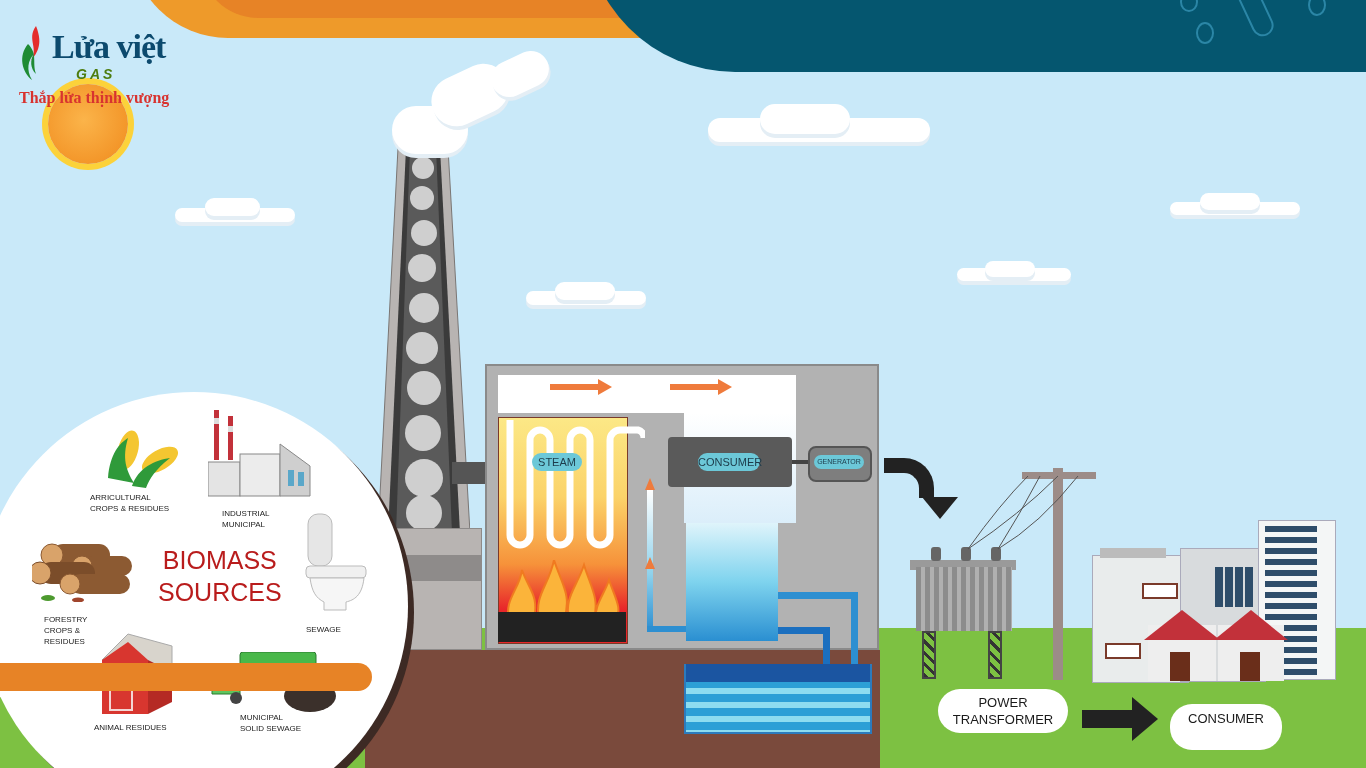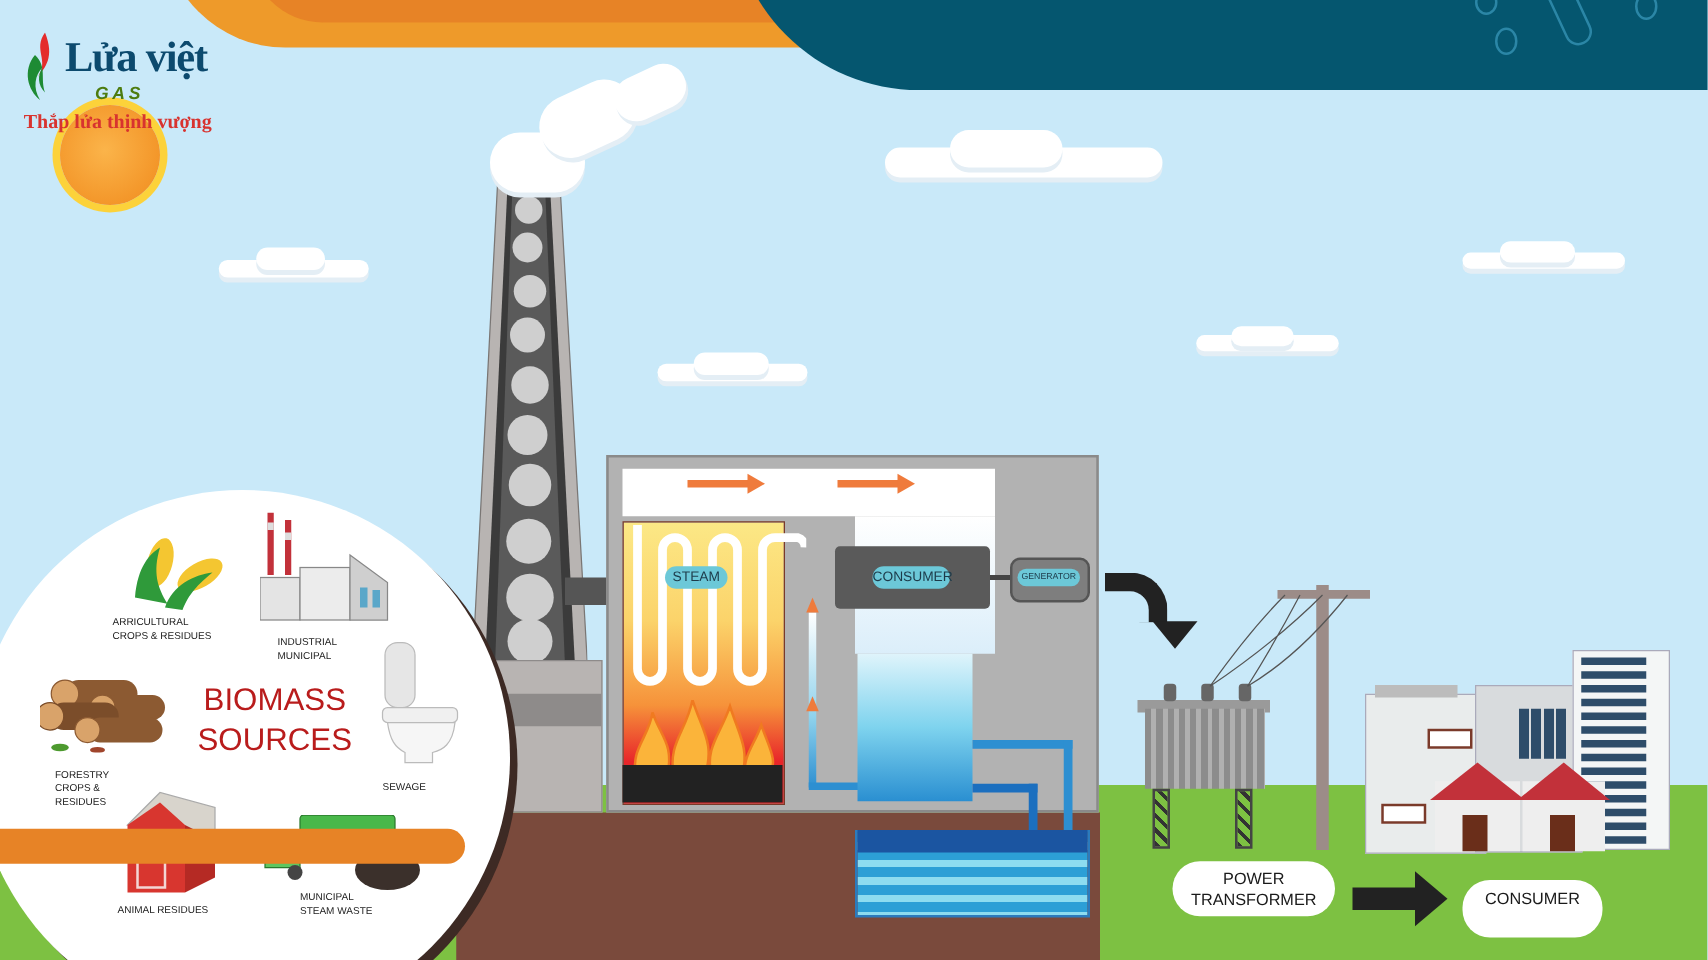--- a/index.html
+++ b/index.html
@@ -275,14 +275,14 @@
   <rect x="30" y="0" width="76" height="34" rx="3" fill="#49b84a" stroke="#2b7a2e"></rect>
   <path d="M2 14 H30 V42 H2Z" fill="#5fc65f" stroke="#2b7a2e"></path>
   <rect x="6" y="18" width="16" height="10" fill="#49b9d9"></rect>
   <circle cx="26" cy="46" r="6" fill="#444"></circle>
   <ellipse cx="100" cy="44" rx="26" ry="16" fill="#3b302b"></ellipse>
 </svg>
 <div class="abs orange-strip"></div>
 <div class="abs bio-label" style="left:94px;top:722px;width:84px;">ANIMAL RESIDUES</div>
 <div class="abs bio-label" style="left:240px;top:712px;width:72px;">
   <div>MUNICIPAL</div>
-  <div>STEAM WASTE</div>
+  <div>SOLID SEWAGE</div>
 </div>
 
 </body></html>

